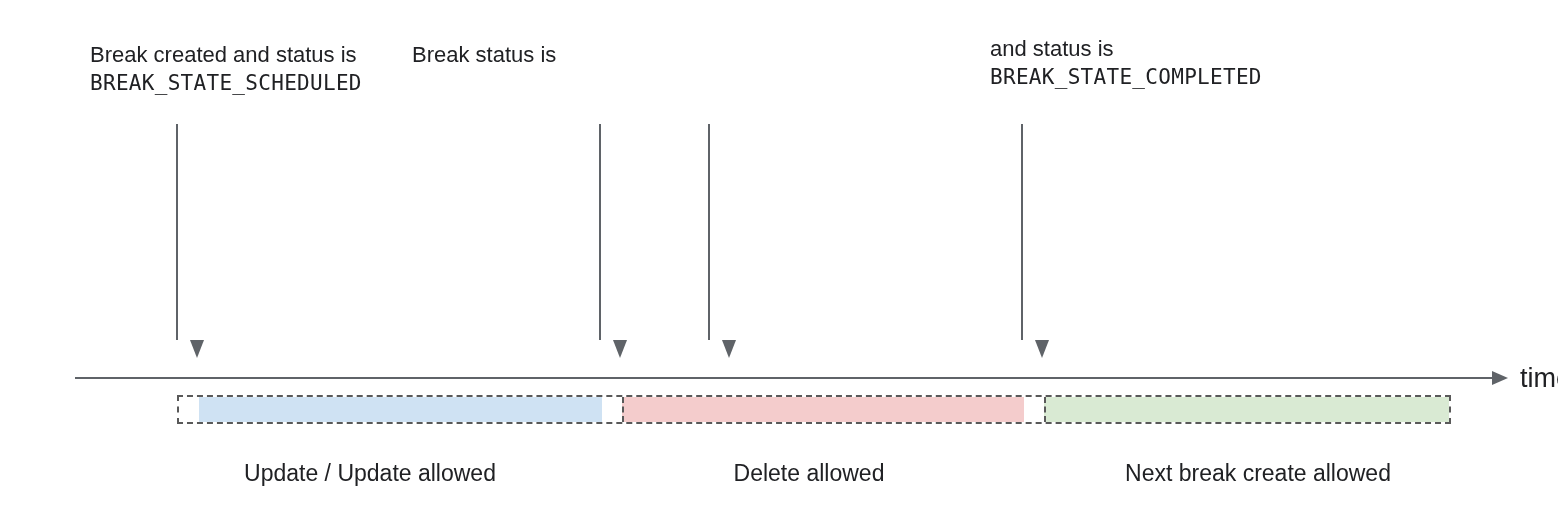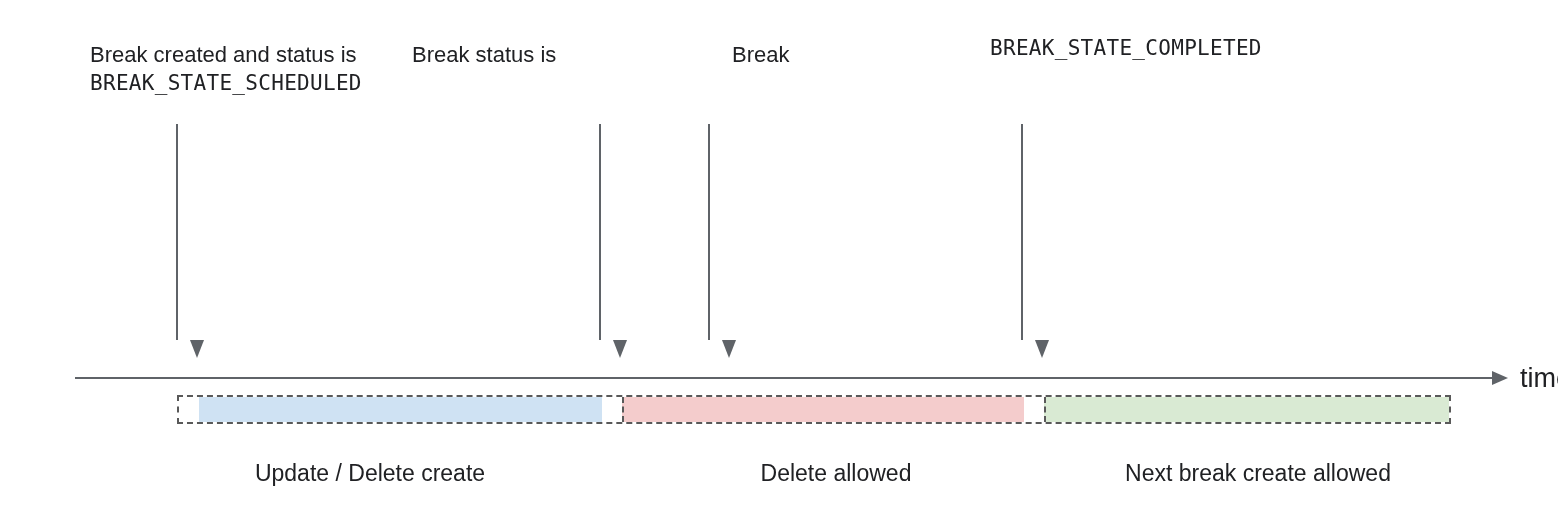--- a/index.html
+++ b/index.html
@@ -90,42 +90,42 @@
   
   .seg-label {
     position: absolute;
     top: 459px;
     transform: translateX(-50%);
     font-size: 23px;
     line-height: 28px;
     white-space: nowrap;
   }
   .seg-label-1 { left: 330px; }
-  .seg-label-2 { left: 796px; }
+  .seg-label-2 { left: 769px; }
   .seg-label-3 { left: 1218px; }
 </style>
 </head>
 <body>
 
 <div class="canvas">
 
   <div class="ann" style="left:30px; top:40px;">
     <div>Break created and status is</div>
     <div class="code">BREAK_STATE_SCHEDULED</div>
   </div>
 
   <div class="ann" style="left:352px; top:40px;">
     <div>Break status is</div>
   </div>
 
   <div class="ann" style="left:672px; top:40px;">
-    <div>Break</div>
   </div>
 
   <div class="ann" style="left:930px; top:34px;">
+    <div>and status is</div>
     <div class="code">BREAK_STATE_COMPLETED</div>
   </div>
 
   <div class="v-arrow" style="left:136px;">
     <div class="head"></div>
   </div>
   <div class="v-arrow" style="left:559px;">
     <div class="head"></div>
   </div>
   <div class="v-arrow" style="left:668px;">
@@ -138,17 +138,17 @@
   <div class="axis-line"></div>
   <div class="axis-head"></div>
   <div class="axis-label">time</div>
 
   <div class="bar">
     <div class="seg seg-1" style="background: rgb(207, 226, 243);"></div>
     <div class="seg seg-2" style="background: rgb(244, 204, 204);"></div>
     <div class="seg seg-3" style="background: rgb(217, 234, 211);"></div>
   </div>
 
-  <div class="seg-label seg-label-1">Update / Delete create</div>
+  <div class="seg-label seg-label-1">Update / Update allowed</div>
   <div class="seg-label seg-label-2">Delete allowed</div>
   <div class="seg-label seg-label-3">Next break create allowed</div>
 
 </div>
 
 </body></html>

